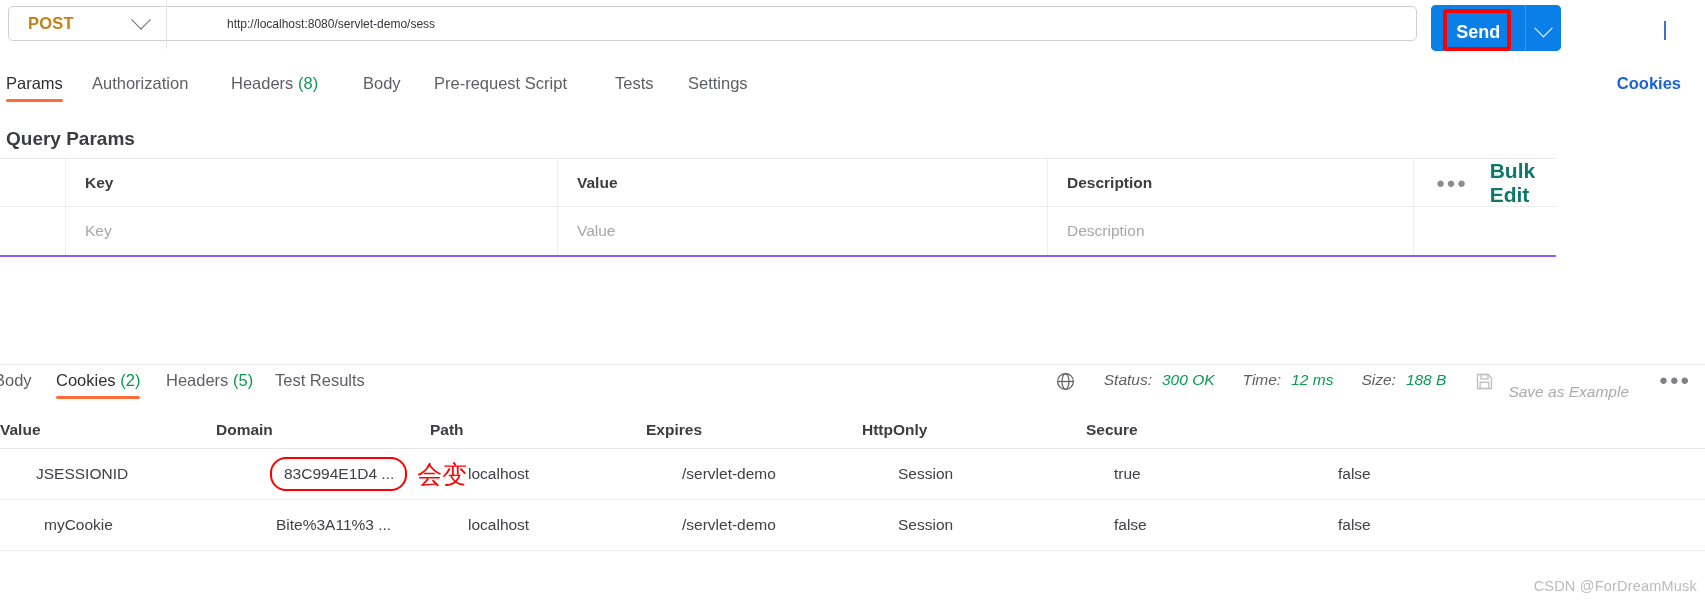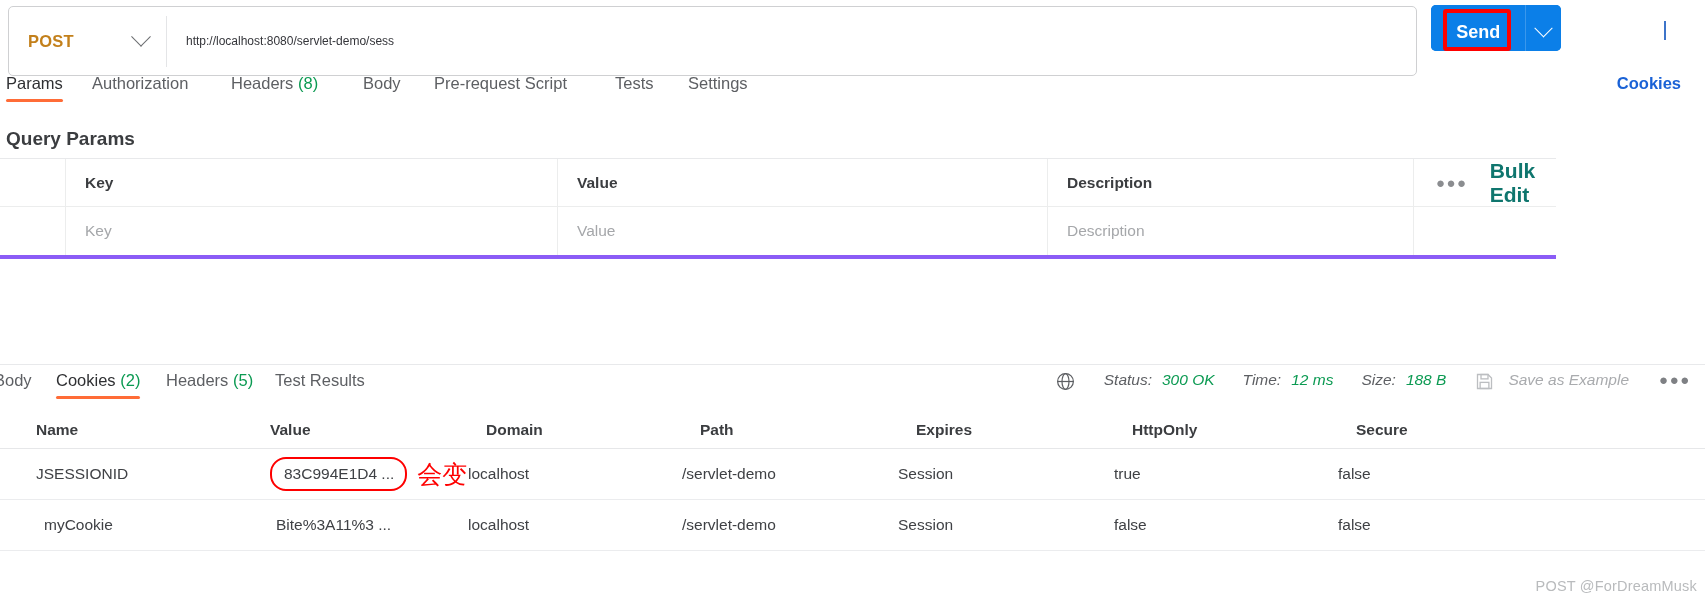--- a/index.html
+++ b/index.html
@@ -19,27 +19,28 @@
   .url-row {
     position: absolute;
     left: 0; top: 0;
     width: 1705px; height: 66px;
     display: flex;
     align-items: center;
   }
   .url-box {
     position: absolute;
     left: 8px; top: 6px;
-    width: 1409px; height: 70px;
+    width: 1409px; height: 35px;
     border: 1px solid #cfd0d2;
     border-radius: 5px;
     background: #fff;
     display: flex;
     align-items: center;
     box-sizing: border-box;
+    gap: 41px;
   }
   .method-sel {
     width: 158px; height: 51px;
     display: flex; align-items: center;
     justify-content: space-between;
     padding: 0 18px 0 19px;
     box-sizing: border-box;
     border-right: 1px solid #e4e5e7;
     cursor: pointer;
   }
@@ -165,21 +166,21 @@
     left: 6px; top: 128px;
     font-size: 19px;
     font-weight: bold;
     color: #3b3d40;
   }
   .params-table {
     position: absolute;
     left: 0; top: 158px;
     width: 1556px;
     border-top: 1px solid #e8e9eb;
-    border-bottom: 4px solid #8b5cf6;
+    border-bottom: 2px solid #8b5cf6;
     box-sizing: border-box;
   }
   .ptr {
     display: flex;
     height: 48px;
     border-bottom: 1px solid #eceded;
     box-sizing: border-box;
   }
   .ptr:last-child { border-bottom: none; }
   .pcell {
@@ -232,21 +233,21 @@
     gap: 4px;
     font-size: 15.5px;
     color: #5d5f63;
     height: 26px;
     font-style: italic;
   }
   .meta-item { margin-left: 24px; white-space: nowrap; }
   .meta-ok { color: #0b9a52; }
   .globe { width: 21px; height: 21px; display:block; }
   .save-icon { width: 21px; height: 21px; display:block; }
-  .save-lbl { color: #a9abae; margin-left: 9px; }
+  .save-lbl { color: #a9abae; margin-left: 9px; margin-top: 12px; }
   .meta-dots {
     color: #7e8084;
     letter-spacing: 1.6px;
     font-size: 15px;
     margin-left: 26px;
     cursor: pointer;
   }
 
   
   .ck-table {
@@ -404,21 +405,20 @@
       <rect x="8" y="4" width="8" height="5"></rect>
       <rect x="7" y="13" width="10" height="7"></rect>
     </svg>
   </span>
   <span class="save-lbl">Save as Example</span>
   <span class="meta-dots">●●●</span>
 </div>
 
 <div class="ck-table">
   <div class="ck-row head">
-    <div class="ck-cell c-name">Name</div>
     <div class="ck-cell c-value">Value</div>
     <div class="ck-cell c-domain">Domain</div>
     <div class="ck-cell c-path">Path</div>
     <div class="ck-cell c-exp">Expires</div>
     <div class="ck-cell c-http">HttpOnly</div>
     <div class="ck-cell c-sec">Secure</div>
   </div>
 
   <div class="ck-row">
     <div class="ck-cell c-name">JSESSIONID</div>
@@ -437,13 +437,13 @@
     <div class="ck-cell c-name" style="padding-left:44px">myCookie</div>
     <div class="ck-cell c-value" style="padding-left:6px">Bite%3A11%3 ...</div>
     <div class="ck-cell c-domain" style="margin-left:-18px">localhost</div>
     <div class="ck-cell c-path">/servlet-demo</div>
     <div class="ck-cell c-exp">Session</div>
     <div class="ck-cell c-http">false</div>
     <div class="ck-cell c-sec">false</div>
   </div>
 </div>
 
-<div class="watermark">POST @ForDreamMusk</div>
+<div class="watermark">CSDN @ForDreamMusk</div>
 
 </body></html>

